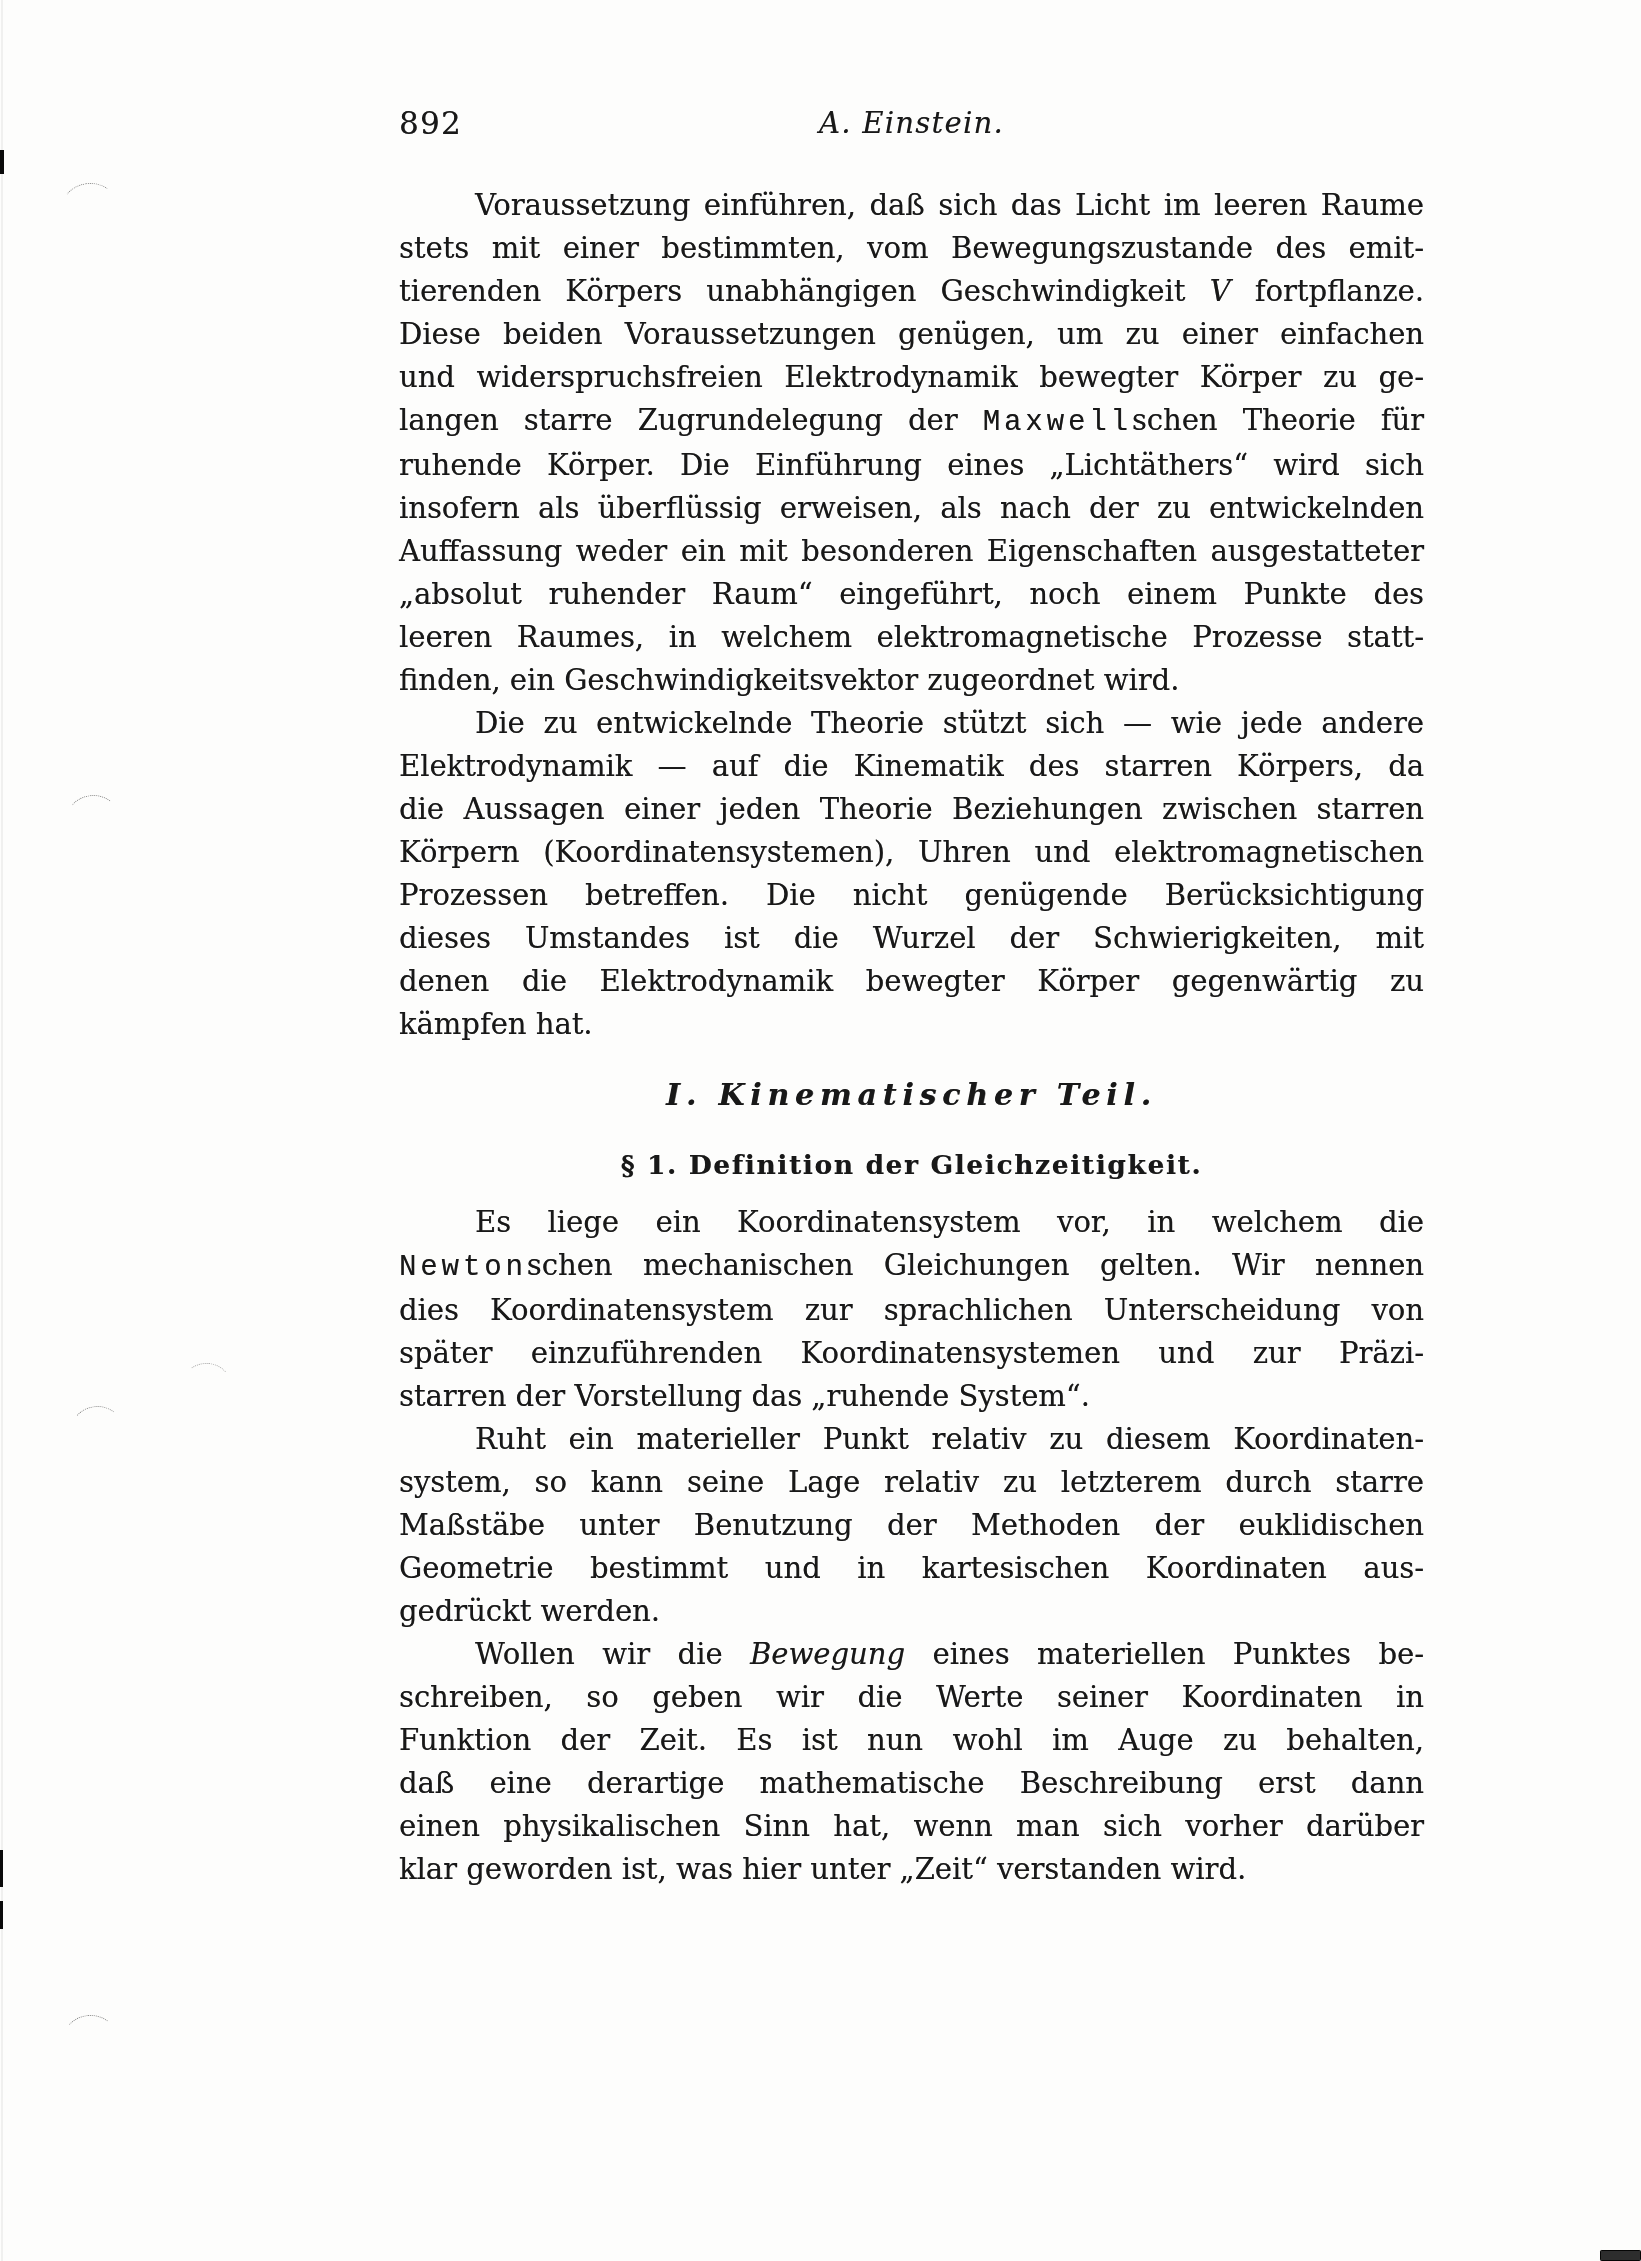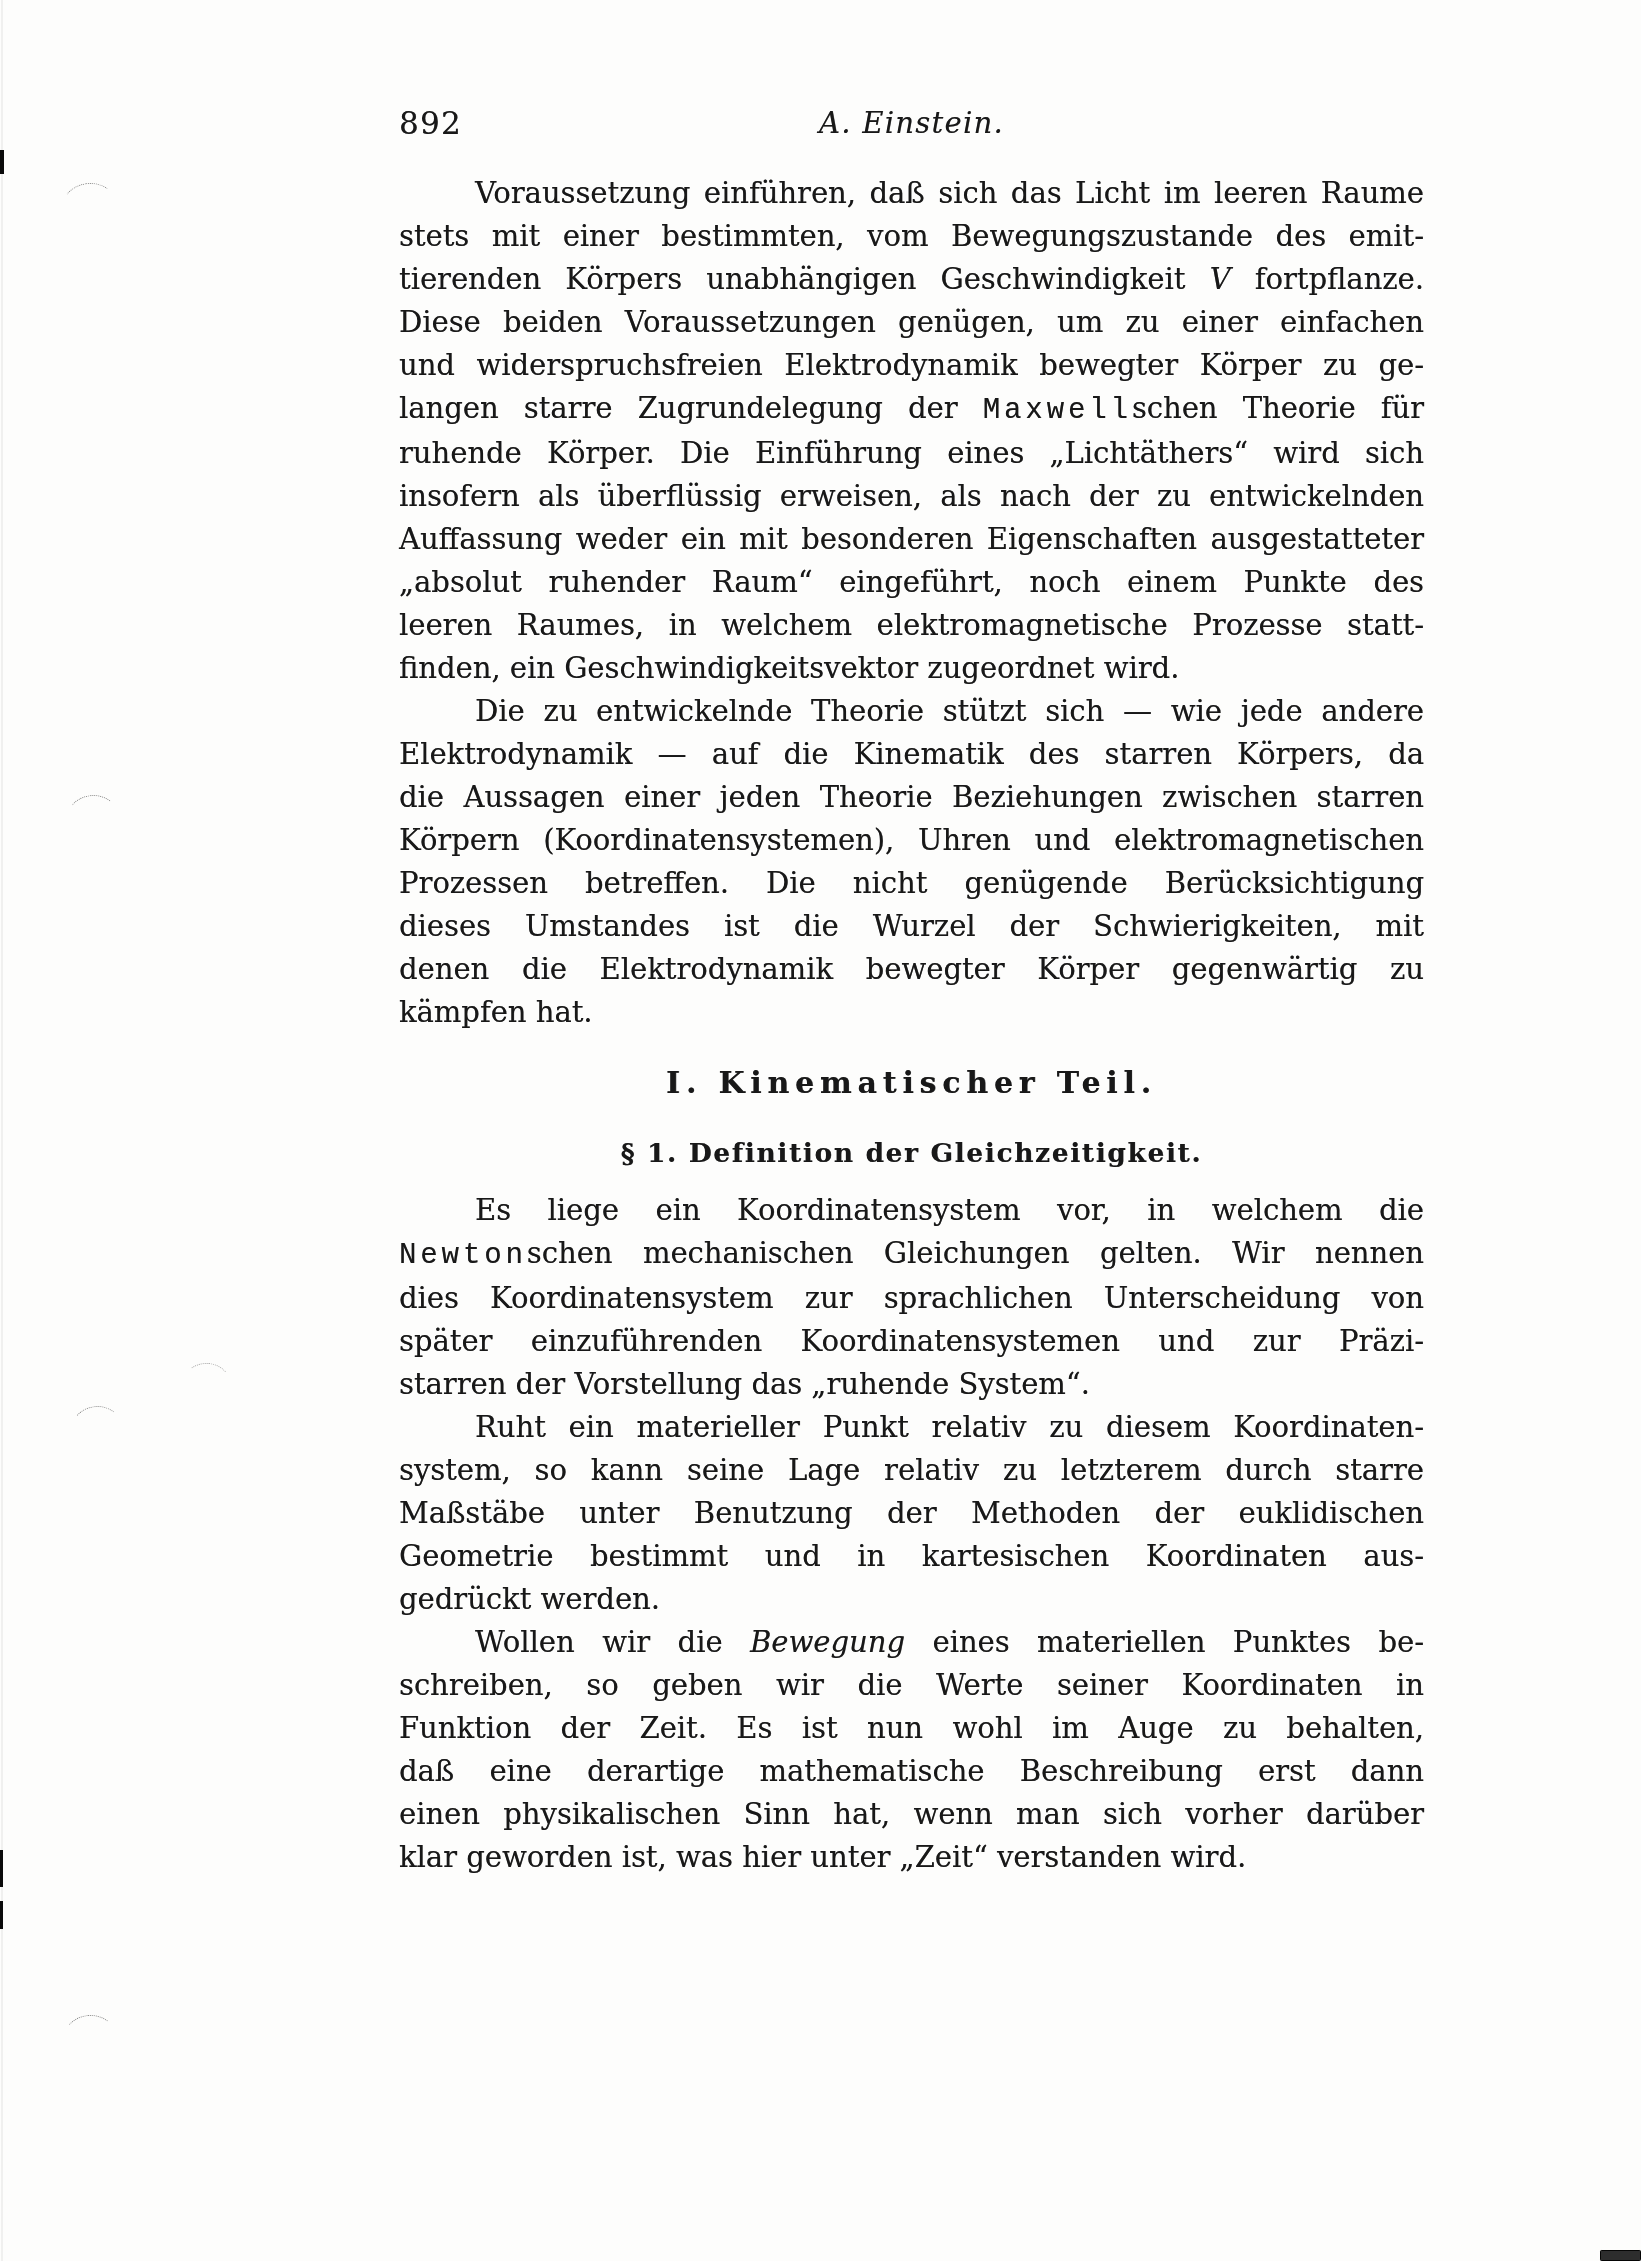--- a/index.html
+++ b/index.html
@@ -23,34 +23,35 @@
     position:absolute; left:0; top:0;
     font-size:31px; line-height:39px; letter-spacing:1.3px;
     text-shadow:0.3px 0.3px 0.3px rgba(0,0,0,0.55);
   }
   .runhead {
     display:block; text-align:center;
     font-style:italic; font-size:29px; line-height:39px; letter-spacing:1.3px;
     text-shadow:0.3px 0.3px 0.3px rgba(0,0,0,0.5);
   }
   
-  .pagebody { position:absolute; top:172px; left:399px; width:1025px; }
+  .pagebody { position:absolute; top:184px; left:399px; width:1025px; }
   .line {
     font-size:29px; line-height:43px;
     text-align:justify; text-align-last:justify;
     text-shadow:0.2px 0.2px 0.3px rgba(0,0,0,0.55);
   }
   .line.last { text-align-last:left; }
   .para .line.first { text-indent:76px; }
   .it { font-style:italic; }
   .sp { letter-spacing:3.9px;font-family:Liberation Mono, monospace; }
   h2.secheading {
     margin:26px 0 0 0; text-align:center; font-weight:600;
     font-size:30px; line-height:45px; letter-spacing:5.8px;
     text-shadow:0.3px 0.3px 0.3px rgba(0,0,0,0.55);
+    font-style:italic;
   }
   h3.subheading {
     margin:30px 0 18px 0; text-align:center; font-weight:700;
     font-size:26.5px; line-height:36px; letter-spacing:1.6px;
     text-shadow:0.2px 0.2px 0.3px rgba(0,0,0,0.5);
   }
   
   .artifact { position:absolute; pointer-events:none; }
   .bar { background:#0a0a0a; }
   .bar1 { left:0; top:150px; width:3.9px; height:24px; }

